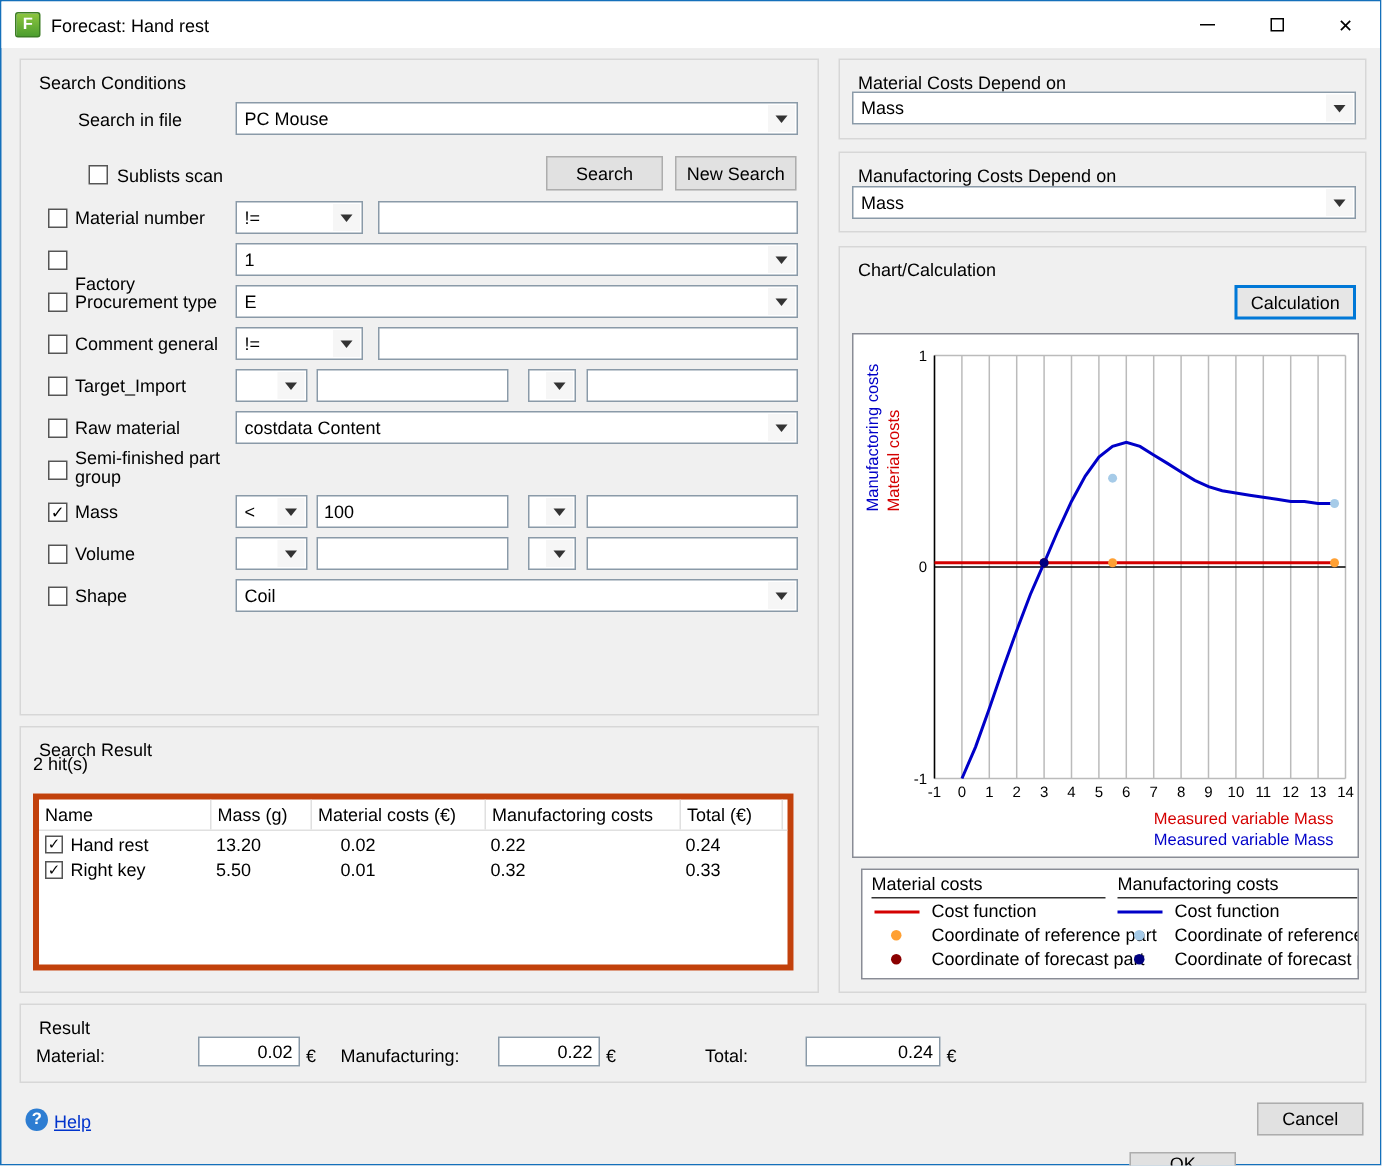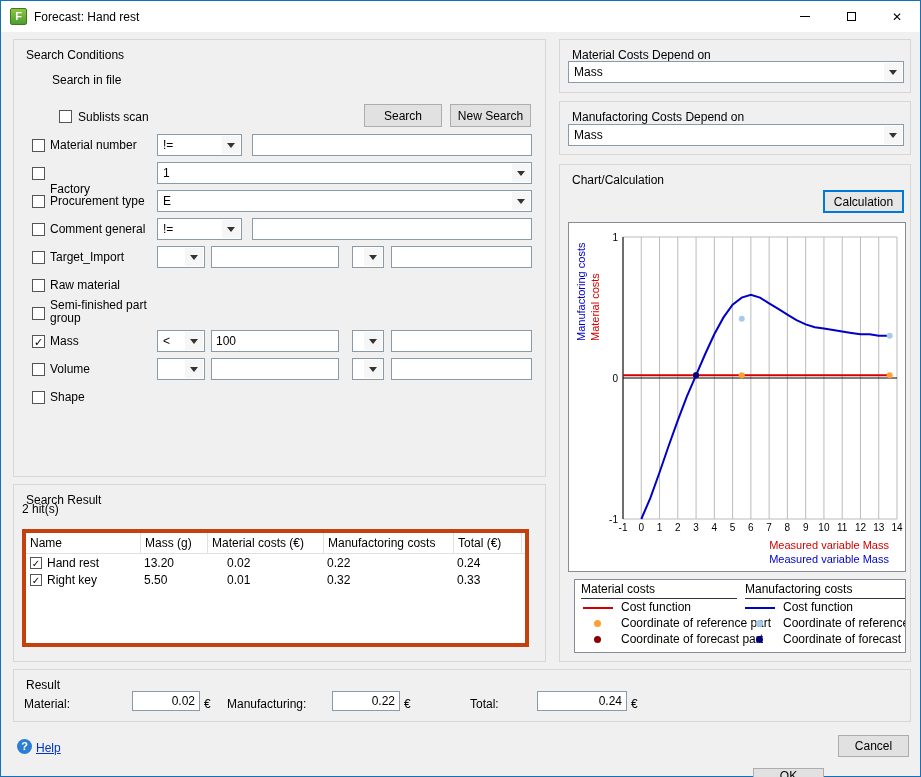--- a/index.html
+++ b/index.html
@@ -54,20 +54,24 @@
       </div>
     <div class="win-btn close">
         <span class="glyph-close">✕</span>
       </div>
   </div>
 
   <div class="group" style="left:12px;top:38px;width:533px;height:438px">
     <span class="group-label">Search Conditions</span>
 
     <span class="label" style="left:38px;top:33px">Search in file</span>
+    <div class="combo" style="left:143px;top:28px;width:375px">
+      <span class="combo-text">PC Mouse</span>
+      <span class="combo-arrow"></span>
+    </div>
 
     <div class="checkbox" style="left:45px;top:70px"></div>
     <span class="label" style="left:64px;top:70px">Sublists scan</span>
     <button class="btn" style="left:350px;top:64px;width:78px;height:23px">Search</button>
     <button class="btn" style="left:436px;top:64px;width:81px;height:23px">New Search</button>
 
     <div class="checkbox" style="left:18px;top:99px"></div>
     <span class="label" style="left:36px;top:98px">Material number</span>
     <div class="combo" style="left:143px;top:94px;width:85px">
       <span class="combo-text">!=</span>
@@ -105,20 +109,24 @@
     </div>
     <input class="tinput" style="left: 197px; top: 206px; width: 128px;" value="">
     <div class="combo" style="left:338px;top:206px;width:32px">
       <span class="combo-text"></span>
       <span class="combo-arrow"></span>
     </div>
     <input class="tinput" style="left: 377px; top: 206px; width: 141px;" value="">
 
     <div class="checkbox" style="left:18px;top:239px"></div>
     <span class="label" style="left:36px;top:238px">Raw material</span>
+    <div class="combo" style="left:143px;top:234px;width:375px">
+      <span class="combo-text">costdata Content</span>
+      <span class="combo-arrow"></span>
+    </div>
 
     <div class="checkbox" style="left:18px;top:267px"></div>
     <span class="label" style="left:36px;top:259px;width:104px;white-space:normal;line-height:13px">Semi-finished part group</span>
 
     <div class="checkbox" style="left:18px;top:295px">✓</div>
     <span class="label" style="left:36px;top:294px">Mass</span>
     <div class="combo" style="left:143px;top:290px;width:48px">
       <span class="combo-text">&lt;</span>
       <span class="combo-arrow"></span>
     </div>
@@ -137,20 +145,24 @@
     </div>
     <input class="tinput" style="left: 197px; top: 318px; width: 128px;" value="">
     <div class="combo" style="left:338px;top:318px;width:32px">
       <span class="combo-text"></span>
       <span class="combo-arrow"></span>
     </div>
     <input class="tinput" style="left: 377px; top: 318px; width: 141px;" value="">
 
     <div class="checkbox" style="left:18px;top:351px"></div>
     <span class="label" style="left:36px;top:350px">Shape</span>
+    <div class="combo" style="left:143px;top:346px;width:375px">
+      <span class="combo-text">Coil</span>
+      <span class="combo-arrow"></span>
+    </div>
   </div>
 
   <div class="group" style="left:12px;top:483px;width:533px;height:178px">
     <span class="group-label">Search Result</span>
     <span class="label" style="left:8px;top:17px">2 hit(s)</span>
 
     <div class="table" style="left:8px;top:44px;width:507px;height:118px">
       <div class="th" style="left:0;width:115px">Name</div>
       <div class="th" style="left:115px;width:67px">Mass (g)</div>
       <div class="th" style="left:182px;width:116px">Material costs (€)</div>

